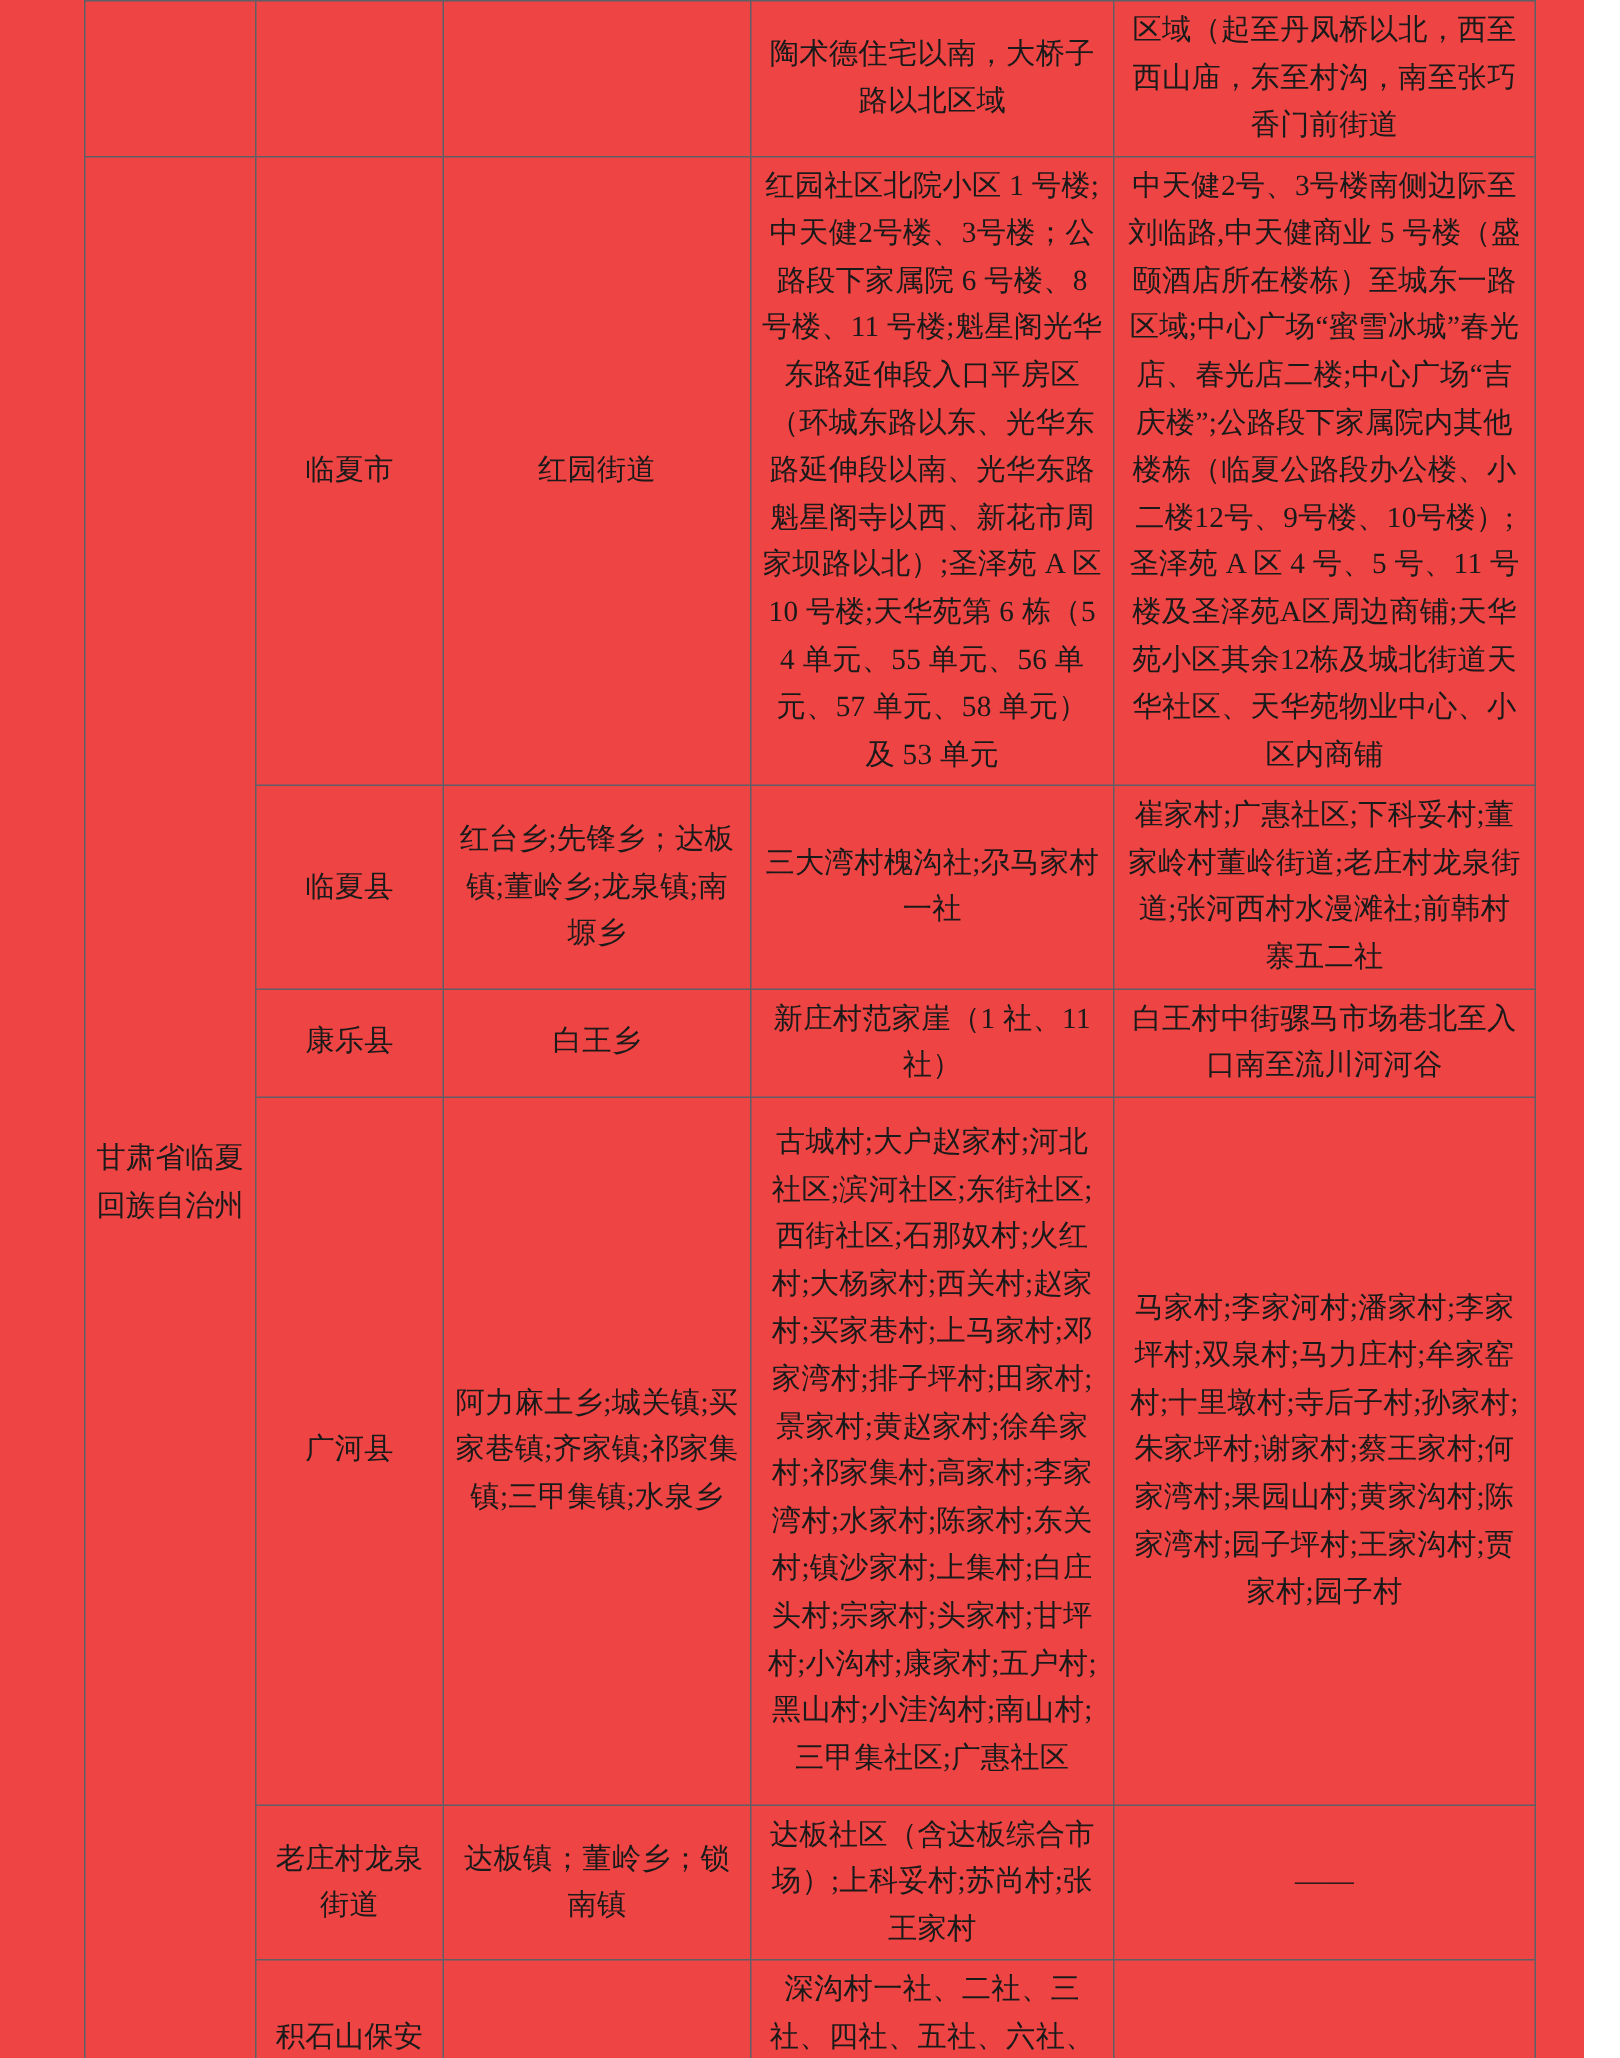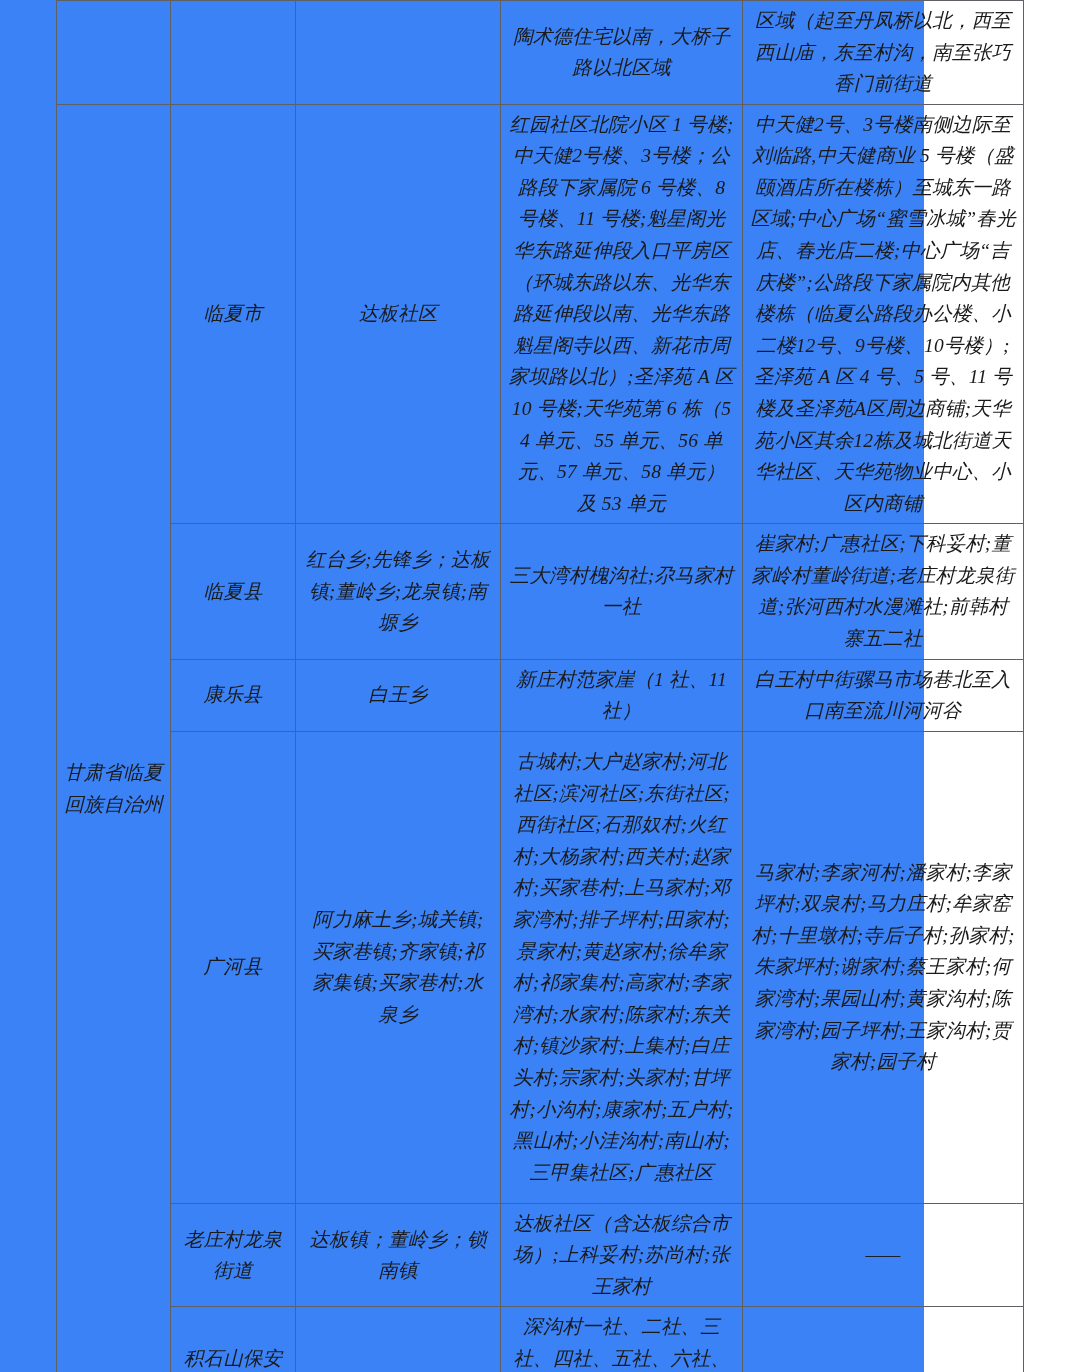--- a/index.html
+++ b/index.html
@@ -9,24 +9,23 @@
   }
   body {
     width: 1080px;
     height: 1372px;
     font-family: "Liberation Serif", "DejaVu Serif", serif;
     color: #1a1a1a;
     overflow: hidden;
   }
   .page {
     position: relative;
-    width: 924px;
+    width: 1056px;
     height: 1372px;
-    background: #3b82f6;
-    font-style: italic;
+    background: #ef4444;
   }
   table.risk-table {
     position: absolute;
     left: 56px;
     top: 0px;
     width: 967px;
     border-collapse: collapse;
     table-layout: fixed;
   }
   table.risk-table td {
@@ -80,42 +79,42 @@
         <td class="blank"></td>
         <td class="blank"></td>
         <td class="blank"></td>
         <td>陶术德住宅以南，大桥子路以北区域</td>
         <td>区域（起至丹凤桥以北，西至西山庙，东至村沟，南至张巧香门前街道</td>
       </tr>
 
       <tr style="height:380px">
         <td class="province" rowspan="6">甘肃省临夏回族自治州</td>
         <td>临夏市</td>
-        <td>达板社区</td>
+        <td>红园街道</td>
         <td class="tall-cell narrow-col">红园社区北院小区 1 号楼;中天健2号楼、3号楼；公路段下家属院 6 号楼、8 号楼、11 号楼;魁星阁光华东路延伸段入口平房区（环城东路以东、光华东路延伸段以南、光华东路魁星阁寺以西、新花市周家坝路以北）;圣泽苑 A 区 10 号楼;天华苑第 6 栋（54 单元、55 单元、56 单元、57 单元、58 单元）及 53 单元</td>
         <td class="tall-cell narrow-col">中天健2号、3号楼南侧边际至刘临路,中天健商业 5 号楼（盛颐酒店所在楼栋）至城东一路区域;中心广场“蜜雪冰城”春光店、春光店二楼;中心广场“吉庆楼”;公路段下家属院内其他楼栋（临夏公路段办公楼、小二楼12号、9号楼、10号楼）;圣泽苑 A 区 4 号、5 号、11 号楼及圣泽苑A区周边商铺;天华苑小区其余12栋及城北街道天华社区、天华苑物业中心、小区内商铺</td>
       </tr>
 
       <tr style="height:125px">
         <td>临夏县</td>
         <td class="narrow-col">红台乡;先锋乡；达板镇;董岭乡;龙泉镇;南塬乡</td>
         <td class="narrow-col">三大湾村槐沟社;尕马家村一社</td>
         <td class="narrow-col">崔家村;广惠社区;下科妥村;董家岭村董岭街道;老庄村龙泉街道;张河西村水漫滩社;前韩村寨五二社</td>
       </tr>
 
       <tr style="height:62px">
         <td>康乐县</td>
         <td>白王乡</td>
         <td class="narrow-col">新庄村范家崖（1 社、11 社）</td>
         <td class="narrow-col">白王村中街骡马市场巷北至入口南至流川河河谷</td>
       </tr>
 
       <tr style="height:472px">
         <td>广河县</td>
-        <td class="narrow-col">阿力麻土乡;城关镇;买家巷镇;齐家镇;祁家集镇;买家巷村;水泉乡</td>
+        <td class="narrow-col">阿力麻土乡;城关镇;买家巷镇;齐家镇;祁家集镇;三甲集镇;水泉乡</td>
         <td class="tall-cell narrow-col">古城村;大户赵家村;河北社区;滨河社区;东街社区;西街社区;石那奴村;火红村;大杨家村;西关村;赵家村;买家巷村;上马家村;邓家湾村;排子坪村;田家村;景家村;黄赵家村;徐牟家村;祁家集村;高家村;李家湾村;水家村;陈家村;东关村;镇沙家村;上集村;白庄头村;宗家村;头家村;甘坪村;小沟村;康家村;五户村;黑山村;小洼沟村;南山村;三甲集社区;广惠社区</td>
         <td class="tall-cell narrow-col">马家村;李家河村;潘家村;李家坪村;双泉村;马力庄村;牟家窑村;十里墩村;寺后子村;孙家村;朱家坪村;谢家村;蔡王家村;何家湾村;果园山村;黄家沟村;陈家湾村;园子坪村;王家沟村;贾家村;园子村</td>
       </tr>
 
       <tr style="height:92px">
         <td class="narrow-col">老庄村龙泉街道</td>
         <td class="narrow-col">达板镇；董岭乡；锁南镇</td>
         <td class="narrow-col">达板社区（含达板综合市场）;上科妥村;苏尚村;张王家村</td>
         <td class="dash">——</td>
       </tr>

